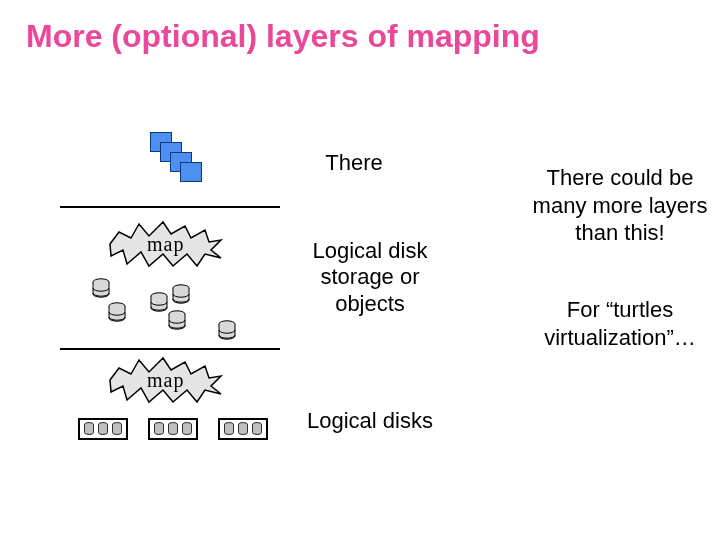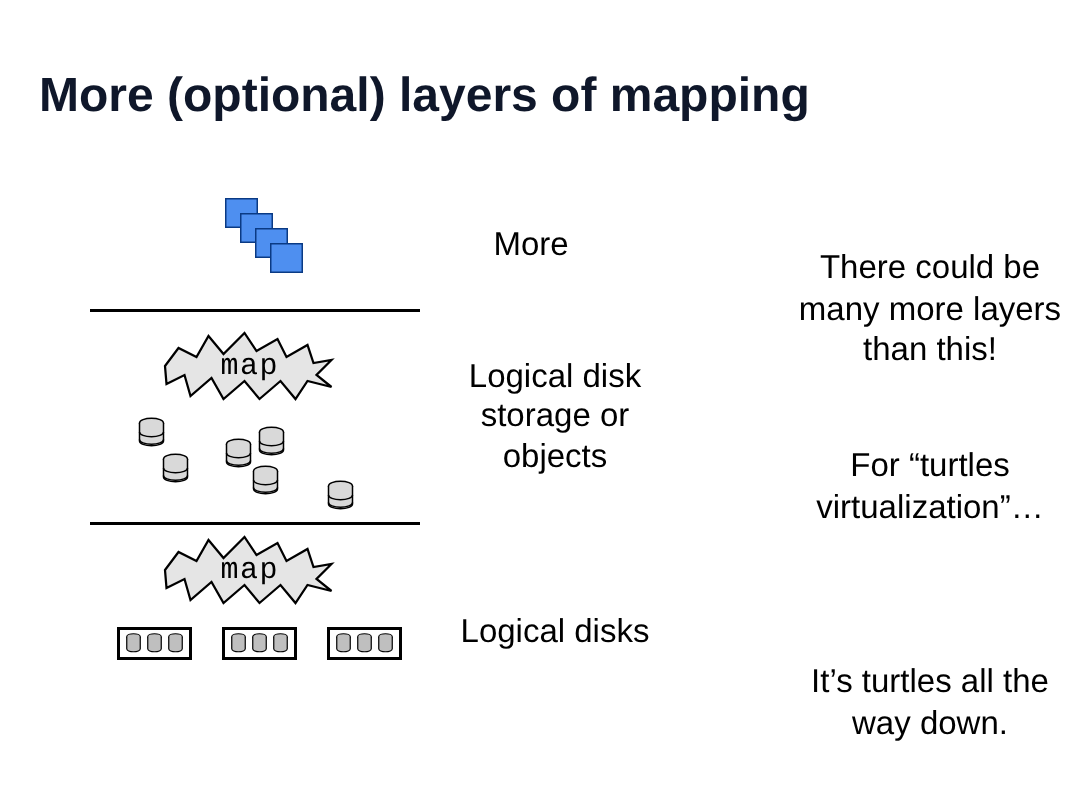--- a/index.html
+++ b/index.html
@@ -12,26 +12,26 @@
     color: #000;
     overflow: hidden;
   }
   .slide {
     position: relative;
     width: 720px;
     height: 540px;
   }
   .title {
     position: absolute;
-    top: 45px;
+    top: 18px;
     left: 26px;
     width: 660px;
     font-size: 32px;
     font-weight: bold;
-    color: #0f172a;
+    color: #ec4899;
   }
 
   
   .layer-label {
     position: absolute;
     color: #000;
     font-size: 22px;
     text-align: center;
     line-height: 1.2;
   }
@@ -54,21 +54,21 @@
 
   
   .burst {
     position: absolute;
   }
   .burst svg { display:block; }
   .burst-label {
     position: absolute;
     font-size: 20px;
     color: #000;
-    font-family: Liberation Mono, monospace;
+    font-family: Liberation Serif, serif;
     letter-spacing: 1px;
   }
 
   
   .file-sq {
     position: absolute;
     width: 22px;
     height: 20px;
     background: #4e8ff0;
     border: 1px solid #0a3a84;
@@ -106,21 +106,21 @@
 <body>
 <div class="slide">
 
 <div class="title">More (optional) layers of mapping</div>
 
 <div class="file-sq" style="left:150px; top:132px;"></div>
 <div class="file-sq" style="left:160px; top:142px;"></div>
 <div class="file-sq" style="left:170px; top:152px;"></div>
 <div class="file-sq" style="left:180px; top:162px;"></div>
 
-<div class="layer-label" style="left:304px; top:150px; width:100px;">More</div>
+<div class="layer-label" style="left:304px; top:150px; width:100px;">There</div>
 
 <div class="rule" style="left:60px; top:206px; width:220px;"></div>
 
 <div class="burst" style="left:105px; top:220px;">
   <svg width="120" height="48" viewBox="0 0 120 48">
     <polygon points="5,24 14,12 26,18 34,4 44,16 58,2 66,14 80,6 86,18 100,10 104,22 116,20 106,30 116,38 100,34 92,46 82,34 68,46 58,34 44,46 36,32 22,44 18,30 6,36" fill="#e5e5e5" stroke="#000" stroke-width="1.5"></polygon>
   </svg>
   <div class="burst-label" style="left:42px; top:13px;">map</div>
 </div>
 
@@ -230,15 +230,14 @@
         <svg width="10" height="14">
           <use href="#bayshape"></use>
         </svg>
       </div>
 </div>
 
 <div class="layer-label" style="left:300px; top:408px; width:140px;">Logical disks</div>
 
 <div class="note" style="left:520px; top:164px; width:200px;">There could be many more layers than this!</div>
 <div class="note" style="left:520px; top:296px; width:200px;">For “turtles virtualization”…</div>
-<div class="note" style="left:520px; top:440px; width:200px;">It’s turtles all the way down.</div>
 
 </div>
 
 </body></html>

